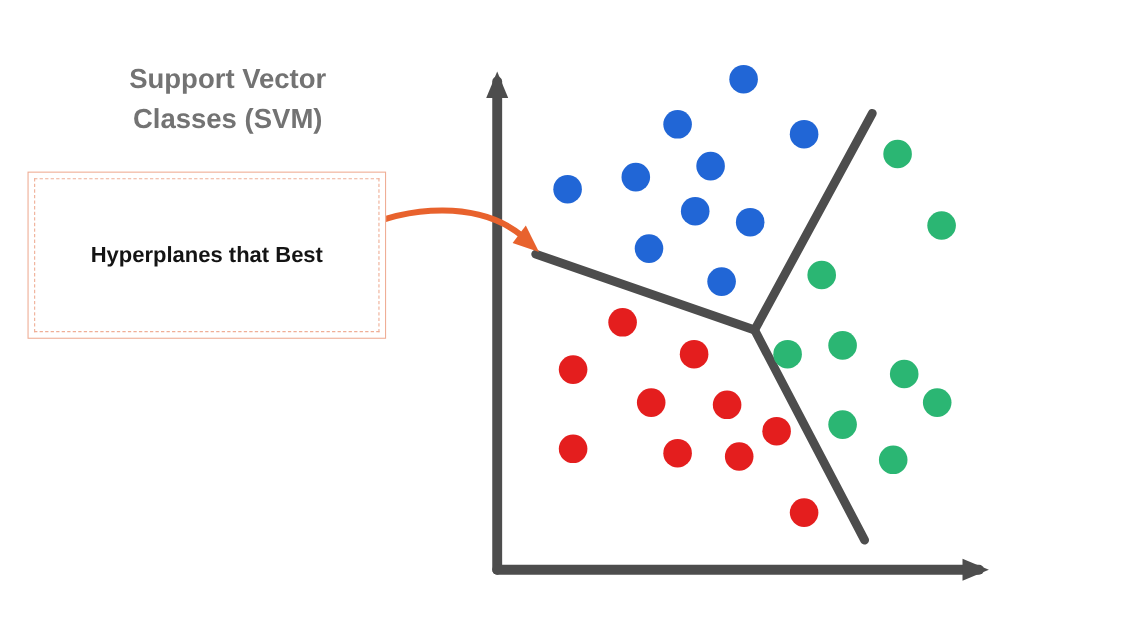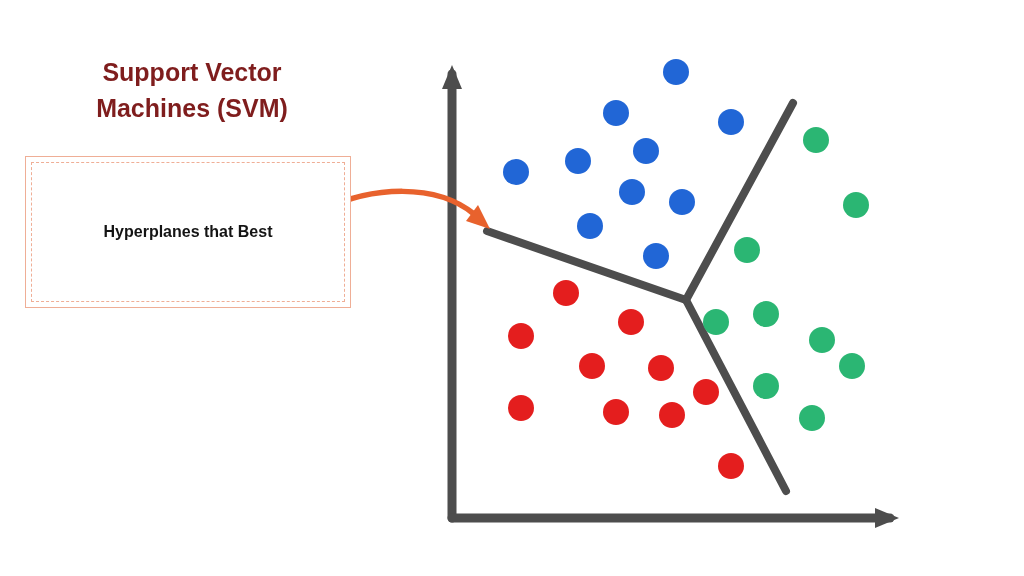--- a/index.html
+++ b/index.html
@@ -1,30 +1,30 @@
 <!DOCTYPE html>
 <html style="--axis: #4d4d4d; --hyperplane: #4d4d4d; --arrow: #e8622d; --box_border: #efae96; --blue: #2166d6; --red: #e41e1e; --green: #2bb673; --background: #ffffff; --text: #141414;"><head>
 <meta charset="utf-8">
 <style>
   html,body{margin:0;padding:0;background:#ffffff;font-family:"Liberation Sans",sans-serif;}
   .canvas{position:relative;width:1024px;height:576px;background:#ffffff;overflow:hidden;}
   .title{
-    position:absolute;left:57px;top:54px;width:270px;
-    text-align:center;font-size:25px;font-weight:bold;color:#7f1d1d;line-height:1.45;
+    position:absolute;left:72px;top:54px;width:270px;
+    text-align:center;font-size:25px;font-weight:bold;color:#737373;line-height:1.45;
   }
   .note-box{
     position:absolute;left:25px;top:156px;width:326px;height:152px;
     box-sizing:border-box;border:1px solid var(--box_border,#efae96);
     background:#ffffff;padding:5px;
   }
   .note-inner{
     width:100%;height:100%;box-sizing:border-box;
     border:1px dashed var(--box_border,#efae96);
     display:flex;flex-direction:row;justify-content:center;align-items:center;
-    font-weight:bold;font-size:16px;color:#141414;line-height:1.65;text-align:right;
+    font-weight:bold;font-size:20px;color:#141414;line-height:1.65;text-align:right;
   }
   svg.plot{position:absolute;left:0;top:0;}
 </style>
 </head>
 <body>
 
 <div class="canvas">
 
   <svg class="plot" width="1024" height="576" viewBox="0 0 1024 576">
     <g>
@@ -66,21 +66,21 @@
         <circle cx="812" cy="418" r="13" fill="#2bb673"></circle>
       </g>
     <g>
       <path d="M 323 210 C 372 186, 436 183, 474 214" fill="none" stroke-width="5.5" stroke-linecap="round" stroke="#e8622d"></path>
       <polygon points="490,229 466,221 478,205" fill="#e8622d"></polygon>
     </g>
   </svg>
 
   <div class="title">
     <div>Support Vector</div>
-    <div>Machines (SVM)</div>
+    <div>Classes (SVM)</div>
   </div>
 
   <div class="note-box">
     <div class="note-inner">
       <div>Hyperplanes that Best</div>
     </div>
   </div>
 
 </div>
 

